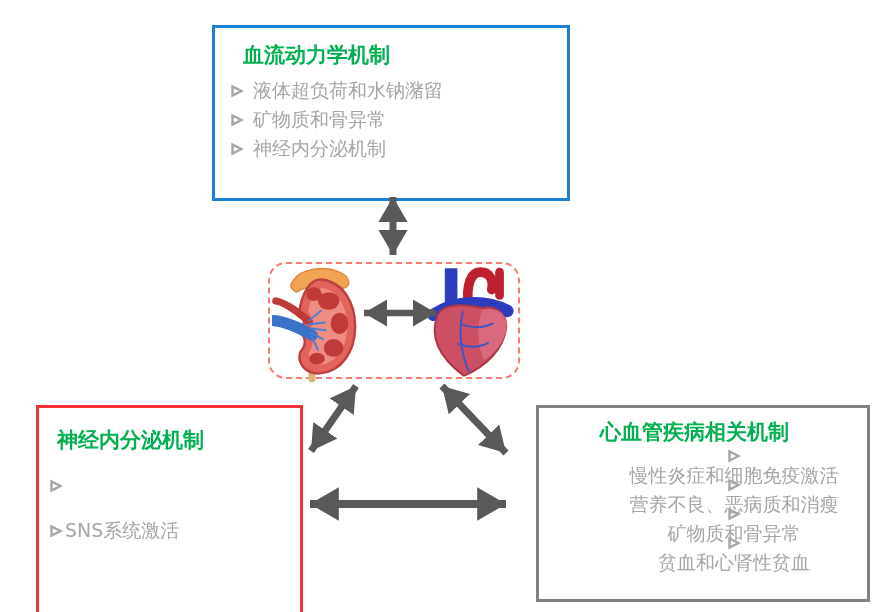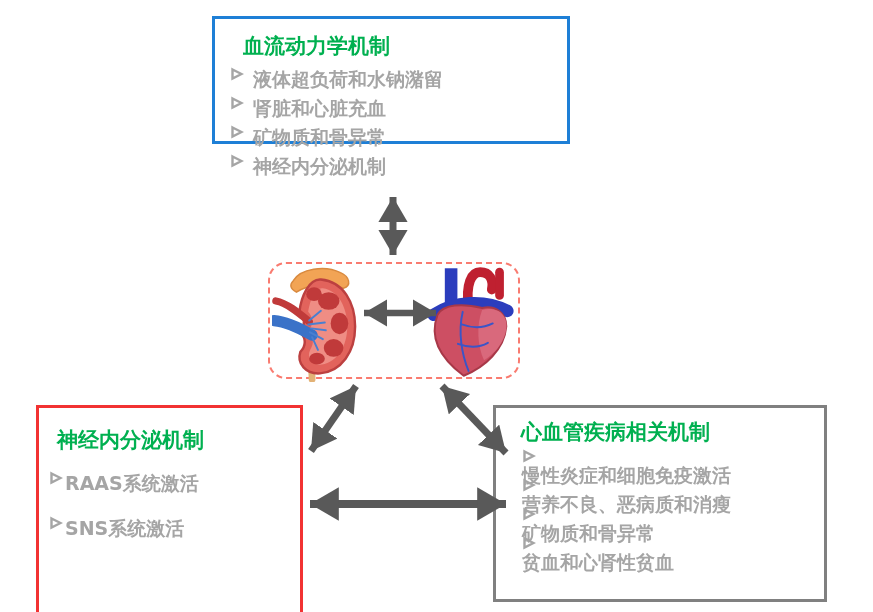--- a/index.html
+++ b/index.html
@@ -10,48 +10,49 @@
     background: #ffffff;
     font-family: "DejaVu Sans", "Liberation Sans", sans-serif;
     overflow: hidden;
   }
   .box {
     position: absolute;
     background: #ffffff;
     box-sizing: border-box;
   }
   .box-hemodynamic {
-    left: 212px; top: 16px; width: 358px; height: 128px;
+    left: 212px; top: 25px; width: 358px; height: 176px;
     border: 3px solid #1E7FD6;
   }
   .box-neuroendocrine {
     left: 36px; top: 405px; width: 267px; height: 240px;
     border: 3px solid #F23232;
   }
   .box-cardiovascular {
-    left: 493px; top: 405px; width: 334px; height: 197px;
+    left: 536px; top: 405px; width: 334px; height: 197px;
     border: 3px solid #808080;
+    padding-left: 36px;
   }
   .box-title {
     color: #00B050;
     font-weight: bold;
     font-size: 21px;
     line-height: 1.2;
     white-space: nowrap;
   }
   .box-hemodynamic .box-title  { margin: 15px 0 8px 28px; }
   .box-neuroendocrine .box-title { margin: 20px 0 18px 18px; }
   .box-cardiovascular .box-title { margin: 12px 0 4px 25px; }
 
   .bullet-list { margin: 0; }
   .bullet-row {
     display: flex;
-    align-items: flex-start;
+    align-items: center;
     color: #A5A5A5;
-    font-weight: bold;
+    font-weight: normal;
     font-size: 19px;
     white-space: nowrap;
   }
   .box-hemodynamic  .bullet-row { padding-left: 15px; height: 29px; column-gap: 9px; }
   .box-cardiovascular .bullet-row { padding-left: 26px; height: 29px; column-gap: 9px; flex-direction: column; }
   .box-neuroendocrine .bullet-row { padding-left: 10px; height: 30px; margin-bottom: 15px; column-gap: 2px; }
   .bullet { display: inline-flex; align-items: center; flex: 0 0 auto; }
 
   .center-dashed-box {
     position: absolute;
@@ -86,28 +87,20 @@
             </svg>
         </span>
         <span class="bullet-text">液体超负荷和水钠潴留</span>
       </div>
         <div class="bullet-row">
         <span class="bullet">
           <svg width="14" height="14" viewBox="0 0 14 14">
               <path d="M2.5,2.5 L11.5,7 L2.5,11.5 Z" fill="none" stroke="#A5A5A5" stroke-width="2.4" stroke-linejoin="miter"></path>
             </svg>
         </span>
-        <span class="bullet-text">肾脏和心脏充血</span>
-      </div>
-        <div class="bullet-row">
-        <span class="bullet">
-          <svg width="14" height="14" viewBox="0 0 14 14">
-              <path d="M2.5,2.5 L11.5,7 L2.5,11.5 Z" fill="none" stroke="#A5A5A5" stroke-width="2.4" stroke-linejoin="miter"></path>
-            </svg>
-        </span>
         <span class="bullet-text">矿物质和骨异常</span>
       </div>
         <div class="bullet-row">
         <span class="bullet">
           <svg width="14" height="14" viewBox="0 0 14 14">
               <path d="M2.5,2.5 L11.5,7 L2.5,11.5 Z" fill="none" stroke="#A5A5A5" stroke-width="2.4" stroke-linejoin="miter"></path>
             </svg>
         </span>
         <span class="bullet-text">神经内分泌机制</span>
       </div>
@@ -116,21 +109,20 @@
 
   <div class="box box-neuroendocrine">
     <div class="box-title">神经内分泌机制</div>
     <div class="bullet-list">
         <div class="bullet-row">
         <span class="bullet">
           <svg width="14" height="14" viewBox="0 0 14 14">
               <path d="M2.5,2.5 L11.5,7 L2.5,11.5 Z" fill="none" stroke="#A5A5A5" stroke-width="2.4" stroke-linejoin="miter"></path>
             </svg>
         </span>
-        <span class="bullet-text">RAAS系统激活</span>
       </div>
         <div class="bullet-row">
         <span class="bullet">
           <svg width="14" height="14" viewBox="0 0 14 14">
               <path d="M2.5,2.5 L11.5,7 L2.5,11.5 Z" fill="none" stroke="#A5A5A5" stroke-width="2.4" stroke-linejoin="miter"></path>
             </svg>
         </span>
         <span class="bullet-text">SNS系统激活</span>
       </div>
       </div>

